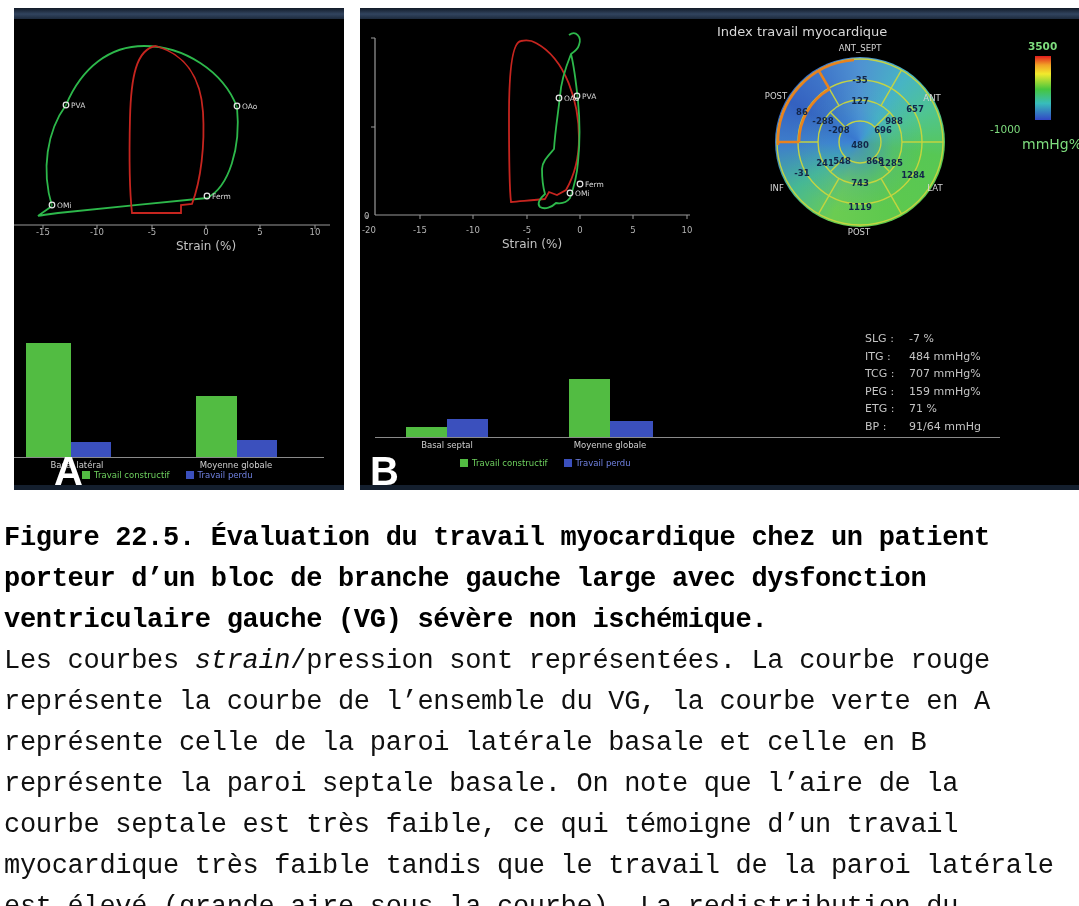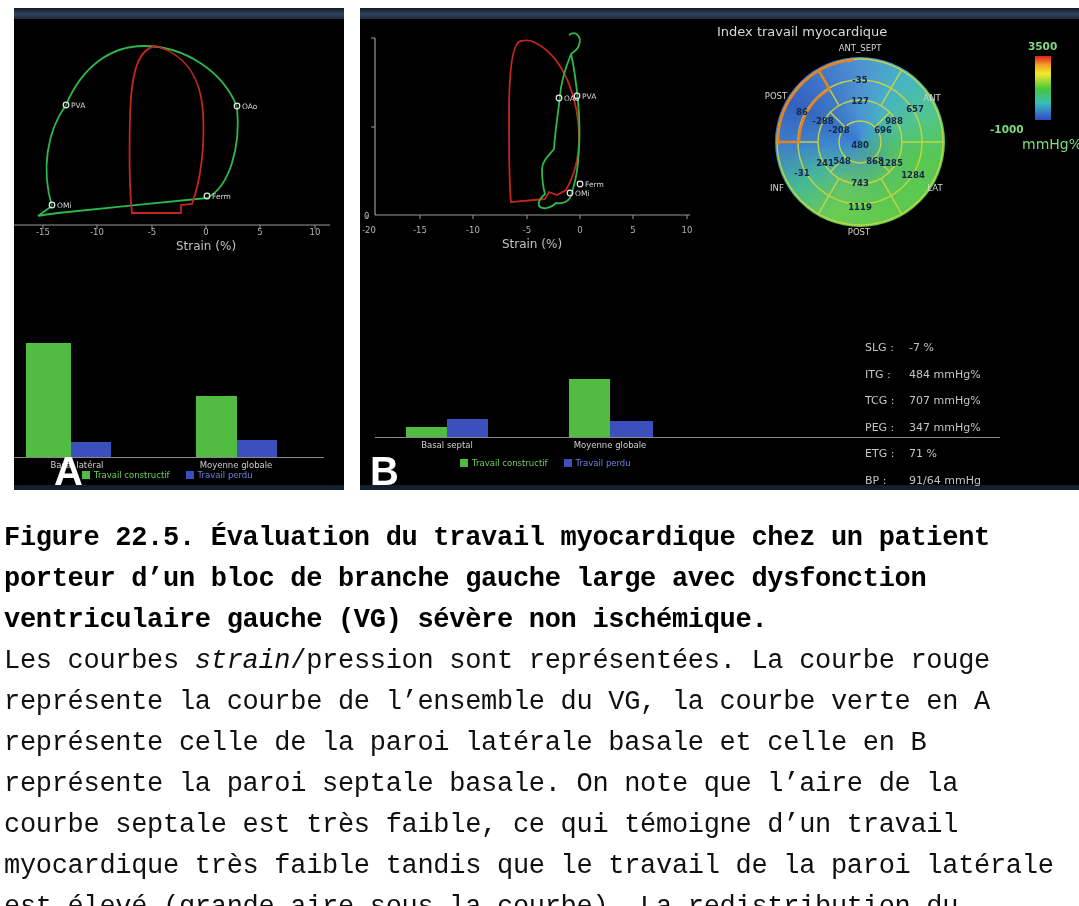--- a/index.html
+++ b/index.html
@@ -38,24 +38,24 @@
   .ring{fill:none;stroke:#c9d63e;stroke-width:1.4;opacity:.95;}
   .spoke{stroke:#c9d63e;stroke-width:1.4;opacity:.95;}
   .hl{fill:none;stroke:#e8821e;stroke-width:2.6;}
   .bval{position:absolute;transform:translate(-50%,-50%);font-size:8.5px;font-weight:bold;
         color:#12264a;white-space:nowrap;}
   .region{position:absolute;transform:translate(-50%,-50%);font-size:8.5px;color:#d4d4d4;white-space:nowrap;}
   .mwtitle{position:absolute;left:357px;top:16px;font-size:13px;color:#d9d9d9;}
   .cbar{position:absolute;left:675px;top:48px;width:16px;height:64px;
         background:linear-gradient(180deg,#e01d1d 0%,#f2a226 14%,#f2ea2c 28%,#46c63e 52%,#38bdbb 74%,#3247c6 100%);}
   .cbmax{position:absolute;left:668px;top:32px;font-size:10.5px;color:#7edd7e;font-weight:bold;}
-  .cbmin{position:absolute;left:630px;top:115px;font-size:10.5px;color:#7edd7e;font-weight:bold;text-align:center;}
+  .cbmin{position:absolute;left:630px;top:115px;font-size:10.5px;color:#7edd7e;font-weight:normal;text-align:center;}
   .cbunit{position:absolute;left:662px;top:128px;font-size:14px;color:#7edd7e;}
   .metrics{position:absolute;left:505px;top:322px;font-size:11px;color:#c4c4c4;}
-  .metrics .row{display:flex;height:17.5px;line-height:17.5px;margin-top:9px;}
+  .metrics .row{display:flex;height:17.5px;line-height:17.5px;}
   .metrics .ml{width:44px;}
   .caption{position:absolute;left:4px;top:518px;width:1055px;color:#101010;
            font-family:Liberation Mono, monospace;font-size:27px;line-height:41px;
            letter-spacing:-0.3px;}
   .caption .ctitle{font-weight:bold;color:#000;}
   .caption .cbody{font-weight:400;}
   .caption .it{font-style:italic;}
 </style>
 </head>
 <body>
@@ -205,21 +205,21 @@
       <div class="row">
           <span class="ml">ITG :</span>
           <span>484 mmHg%</span>
         </div>
       <div class="row">
           <span class="ml">TCG :</span>
           <span>707 mmHg%</span>
         </div>
       <div class="row">
           <span class="ml">PEG :</span>
-          <span>347 mmHg%</span>
+          <span>159 mmHg%</span>
         </div>
       <div class="row">
           <span class="ml">ETG :</span>
           <span>71 %</span>
         </div>
       <div class="row">
           <span class="ml">BP :</span>
           <span>91/64 mmHg</span>
         </div>
     </div>

